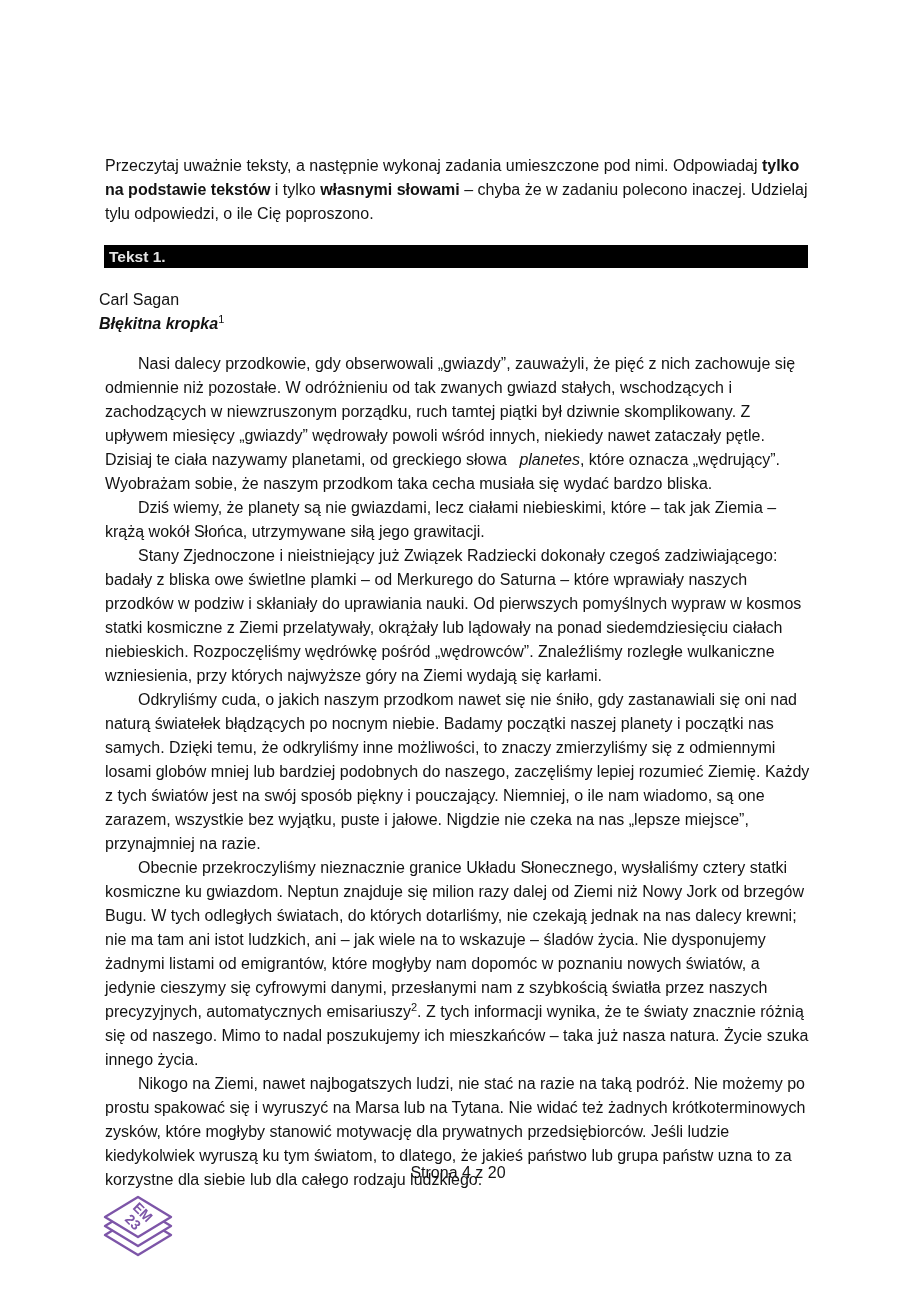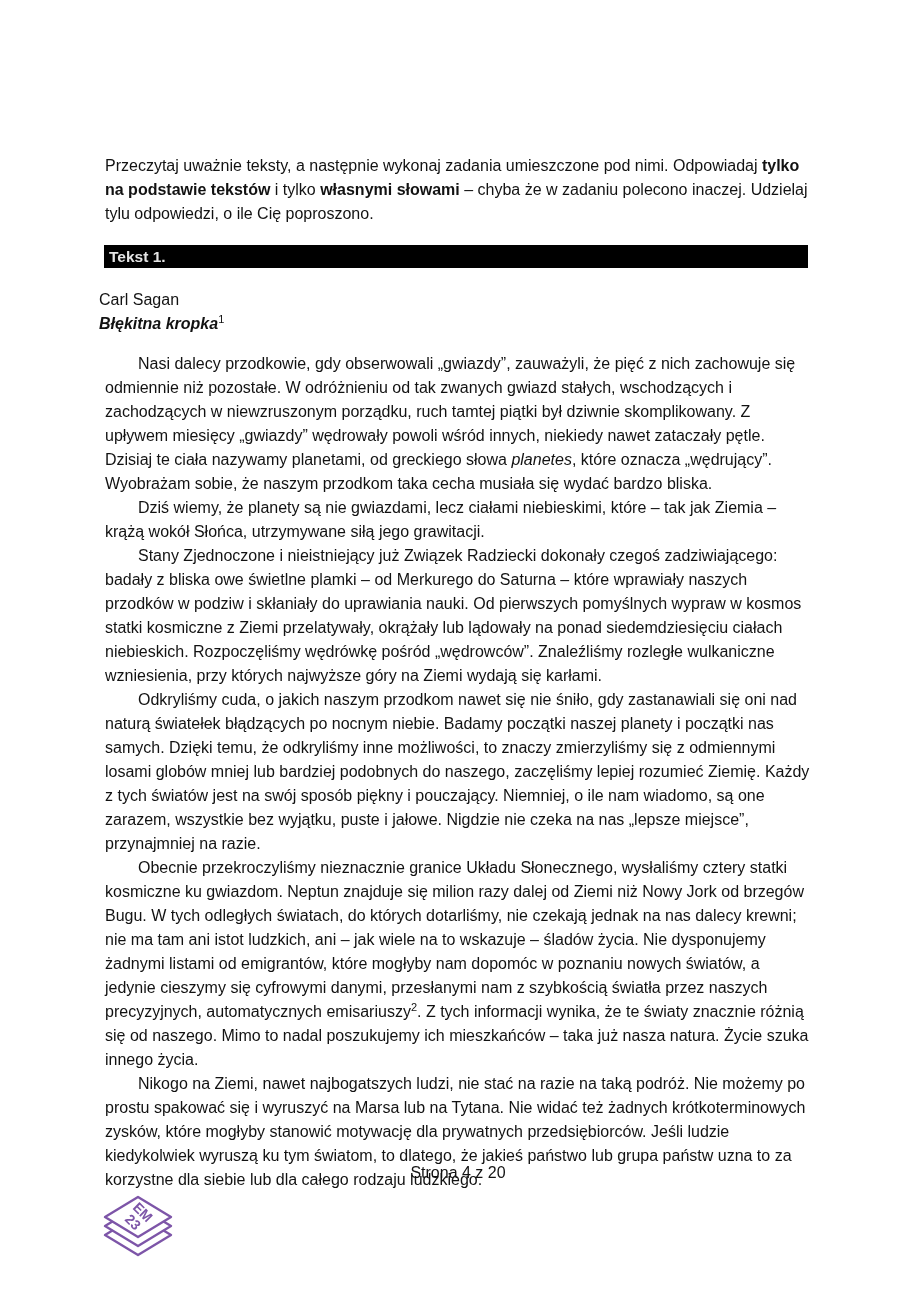--- a/index.html
+++ b/index.html
@@ -36,21 +36,21 @@
     font-size:16px;line-height:24px;
   }
   .work-title{font-weight:bold;font-style:italic;}
   sup{font-size:11px;line-height:0;vertical-align:super;}
 
   .body-text{
     position:absolute;top:352px;left:105px;width:706px;
     font-size:16px;line-height:24px;text-align:left;
   }
   .body-text p{margin:0;text-indent:33px;}
-  .body-text .ital{font-style:italic;}
+  .body-text .ital{font-style:italic;margin-left:8px;}
 
   .footer-logo{position:absolute;left:100px;top:1193px;width:76px;height:80px;}
   .footer-page{
     position:absolute;top:1164px;left:105px;width:706px;
     text-align:center;font-size:16px;
   }
   .footer-code{
     position:absolute;top:1229px;left:105px;width:706px;
     text-align:right;font-size:13.5px;font-weight:bold;letter-spacing:0.2px;
   }

